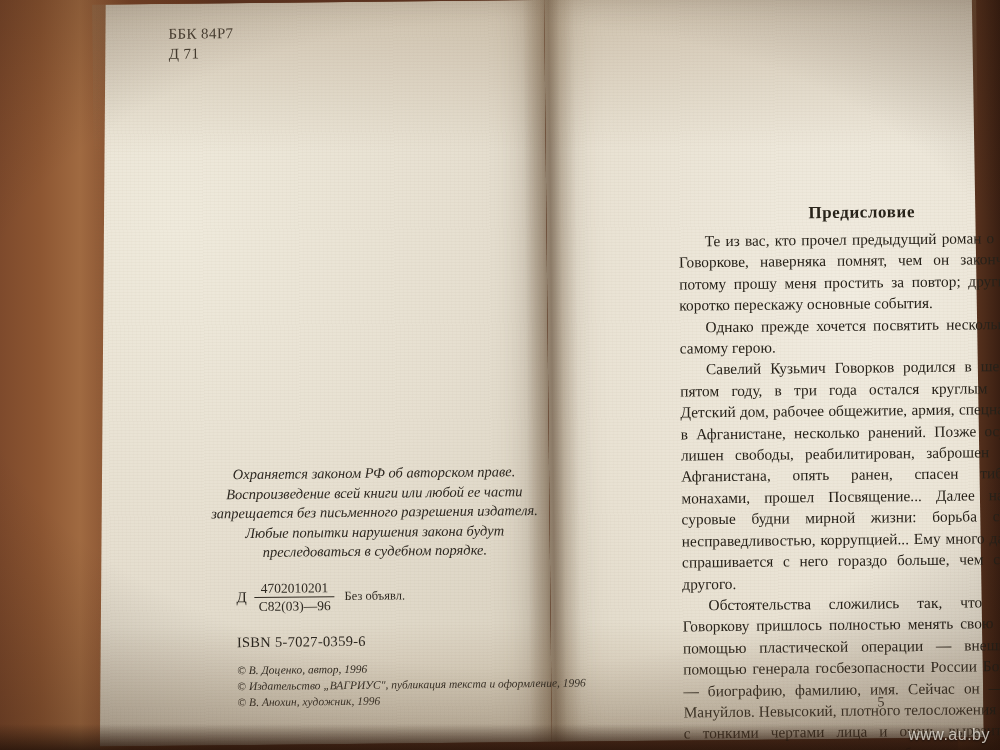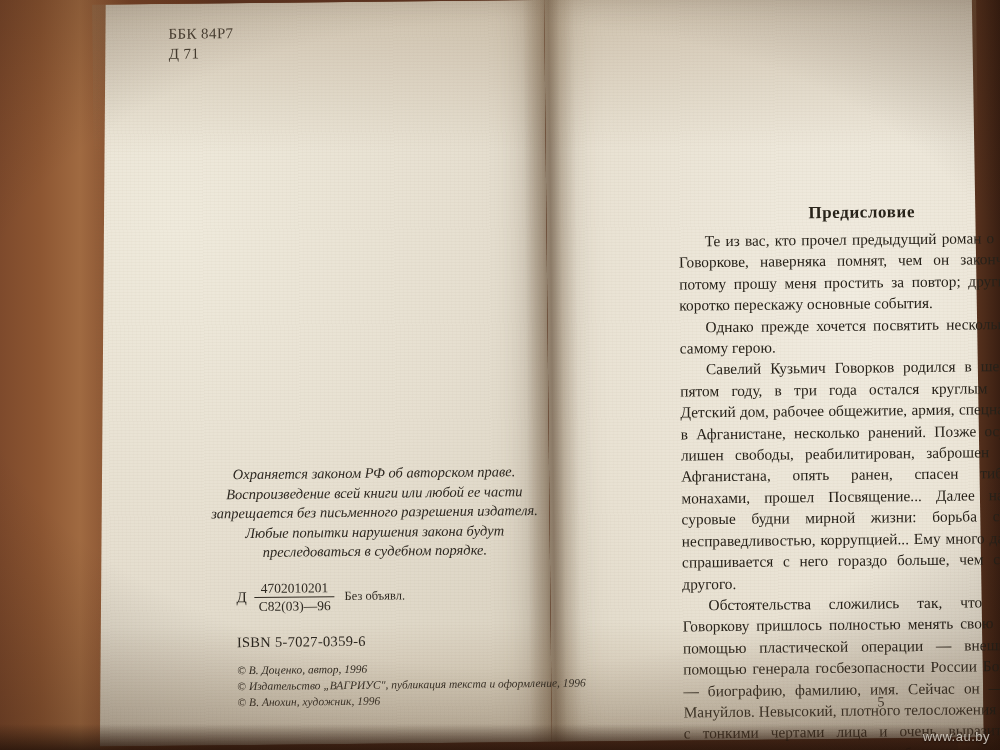--- a/index.html
+++ b/index.html
@@ -231,21 +231,21 @@
     font-size: 14px;
     color: #2b2620;
   }
 
   
   .watermark {
     position: absolute;
     right: 10px;
     bottom: 6px;
     font-family: "Liberation Sans", sans-serif;
-    font-size: 13px;
+    font-size: 16px;
     color: rgba(245,240,230,0.75);
     letter-spacing: 0.5px;
     text-shadow: 0 1px 2px rgba(0,0,0,0.6);
   }
 
   
   .grain {
     position: absolute;
     inset: 0;
     pointer-events: none;

